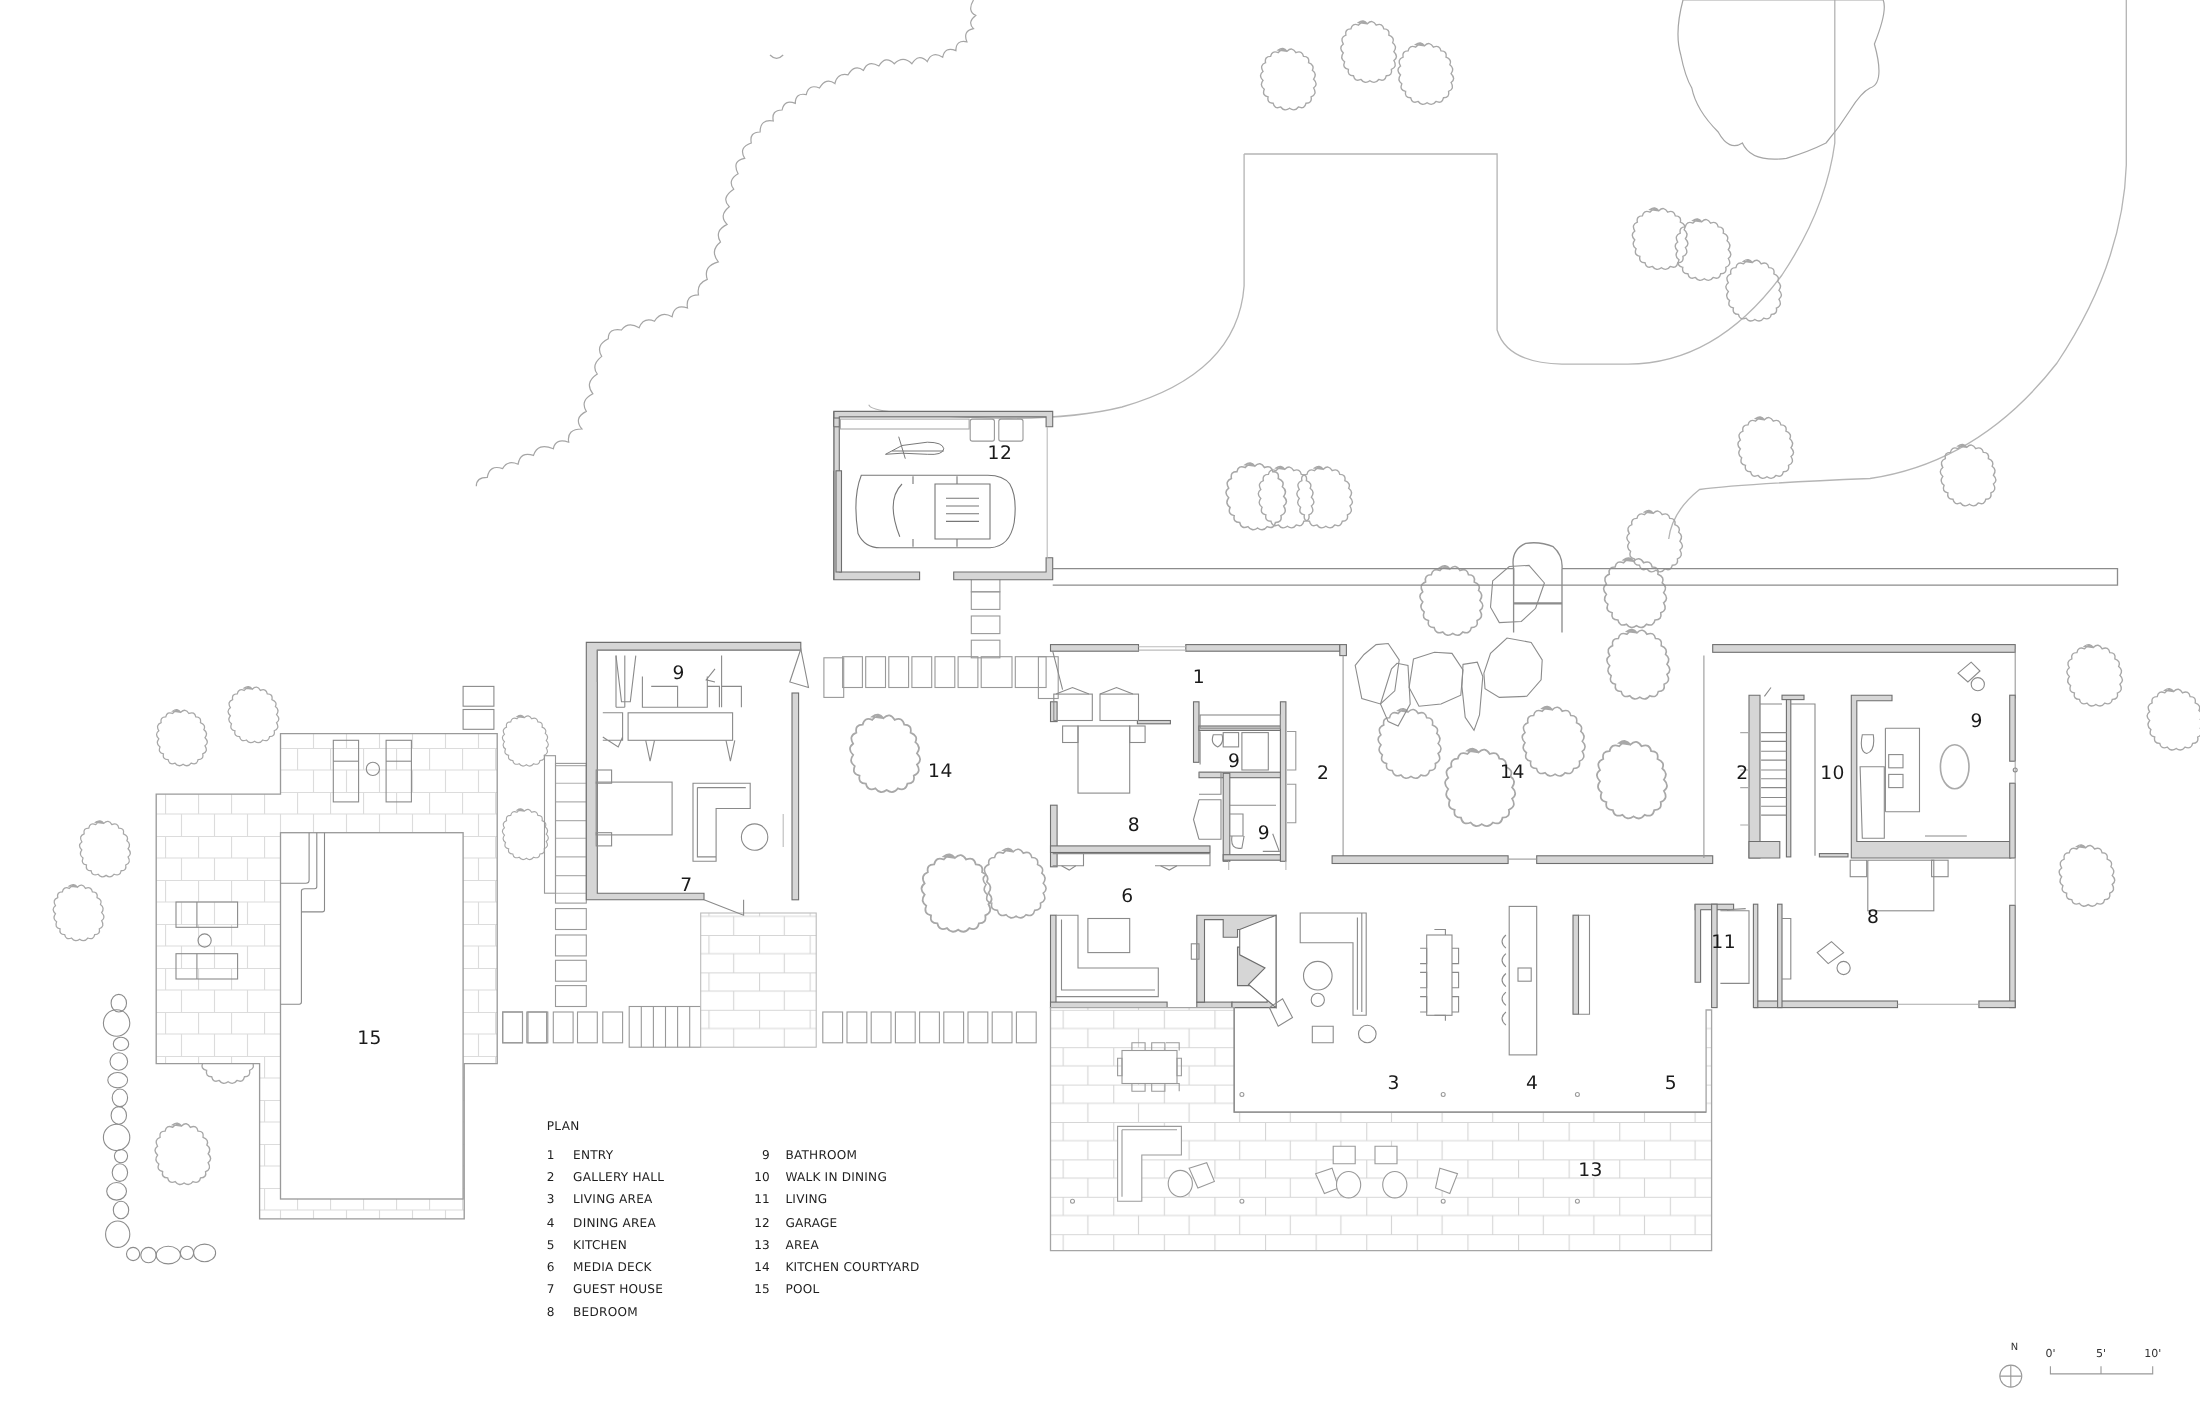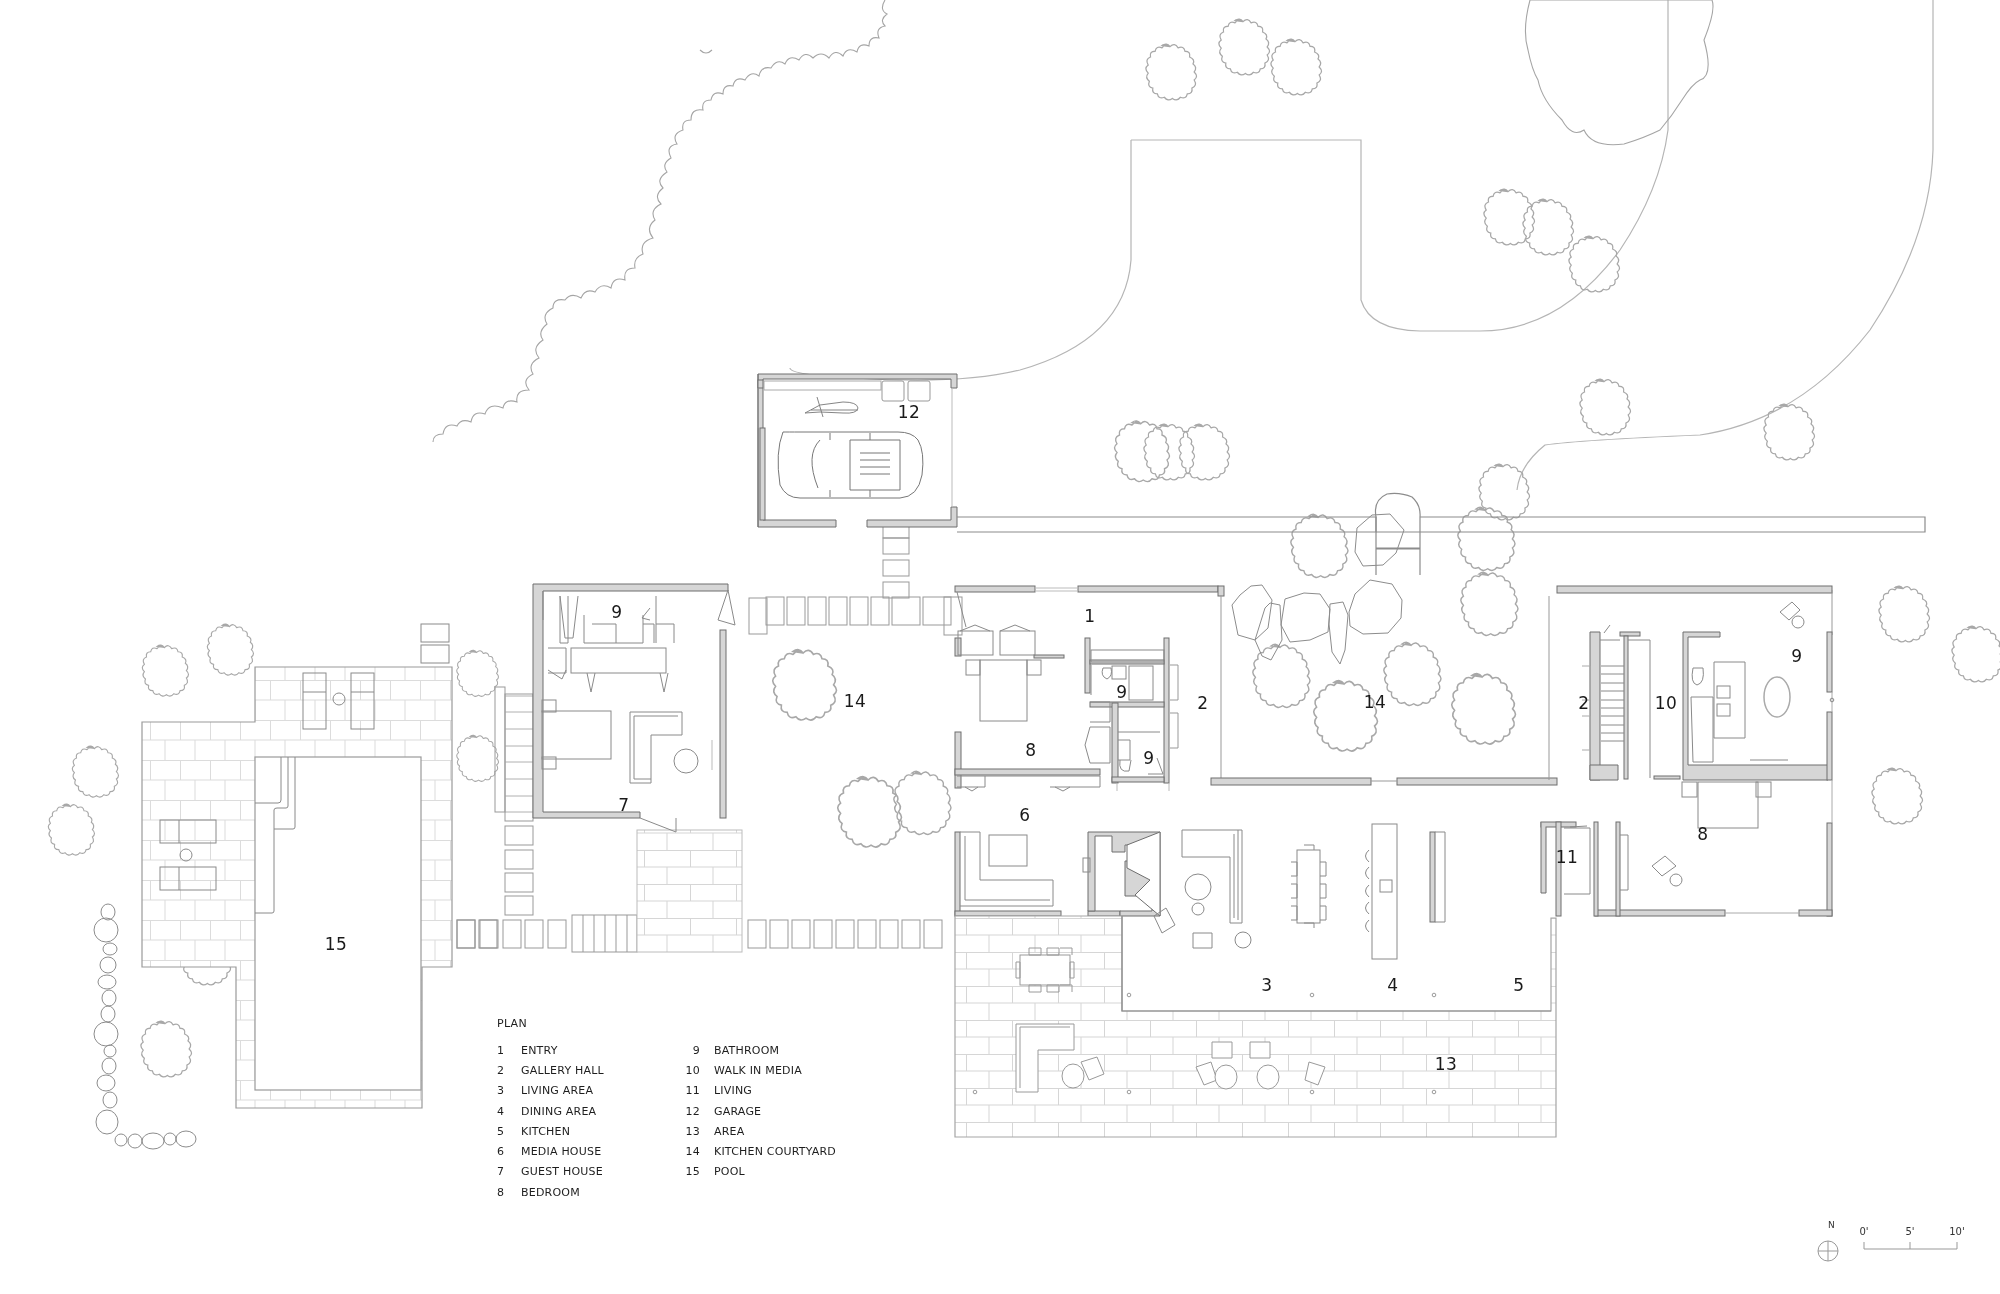--- a/index.html
+++ b/index.html
@@ -443,39 +443,39 @@
       <div class="row">
           <span class="num">4</span>
           <span>DINING AREA</span>
         </div>
       <div class="row">
           <span class="num">5</span>
           <span>KITCHEN</span>
         </div>
       <div class="row">
           <span class="num">6</span>
-          <span>MEDIA HOUSE</span>
+          <span>MEDIA DECK</span>
         </div>
       <div class="row">
           <span class="num">7</span>
           <span>GUEST HOUSE</span>
         </div>
       <div class="row">
           <span class="num">8</span>
           <span>BEDROOM</span>
         </div>
     </div>
     <div class="col col2">
       <div class="row">
           <span class="num">9</span>
           <span>BATHROOM</span>
         </div>
       <div class="row">
           <span class="num">10</span>
-          <span>WALK IN MEDIA</span>
+          <span>WALK IN DINING</span>
         </div>
       <div class="row">
           <span class="num">11</span>
           <span>LIVING</span>
         </div>
       <div class="row">
           <span class="num">12</span>
           <span>GARAGE</span>
         </div>
       <div class="row">

